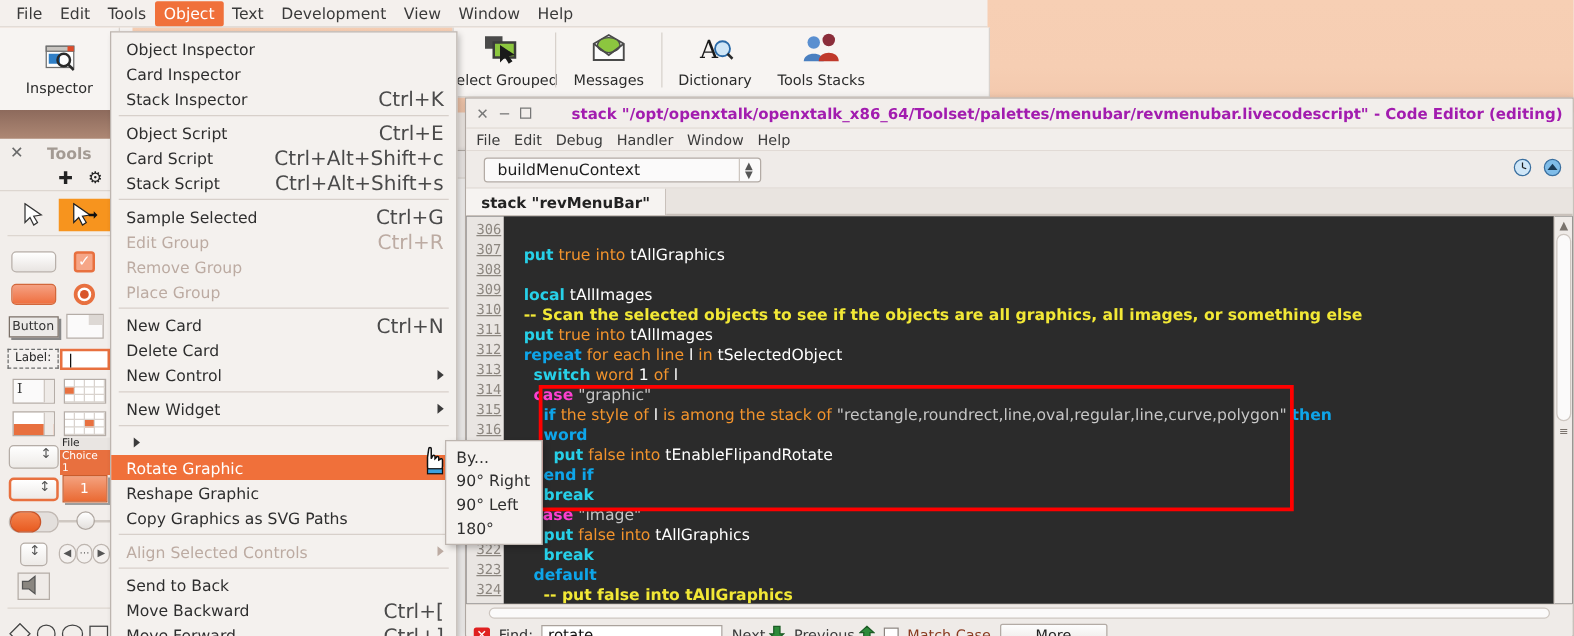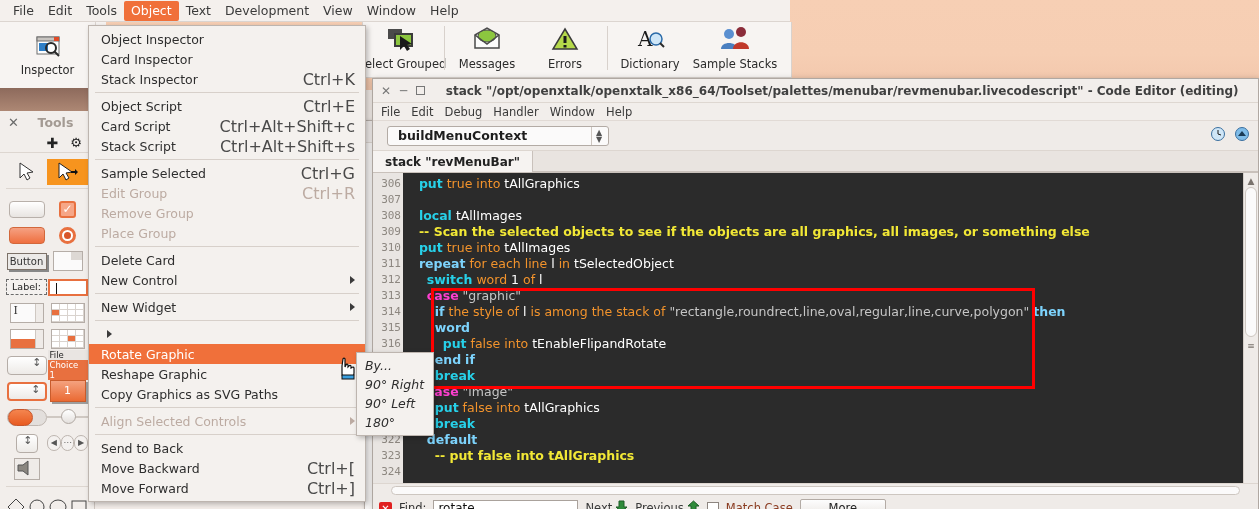--- a/index.html
+++ b/index.html
@@ -82,21 +82,21 @@
   }
   .menuitem.disabled .arrow-right { border-left-color: #bcaba2; }
 
   
   .submenu {
     position: absolute; left: 356px; top: 352px; width: 78px;
     background: #f4f1ee; border: 1px solid #bdb5af;
     box-shadow: 2px 2px 5px rgba(0,0,0,.25);
     padding: 3px 0; z-index: 70;
   }
-  .submenu .menuitem { padding-left: 8px; height: 19px; font-style: italic; }
+  .submenu .menuitem { padding-left: 8px; height: 19px; }
 
   
   .hand-cursor { position: absolute; left: 338px; top: 357px; z-index: 80; }
 
   
   .tools {
     position: absolute; left: 0; top: 111px; width: 95px; height: 398px;
     background: #f2eeeb; border-right: 1px solid #cfc7c1;
   }
   .tools-title {
@@ -265,37 +265,37 @@
     position: absolute; left: 372px; top: 78px; width: 887px; height: 431px;
     background: #efebe8; border: 1px solid #b0a8a2; z-index: 50;
     box-shadow: 1px 1px 6px rgba(0,0,0,.22);
   }
   .ed-title {
     height: 24px; background: #f2eeeb;
     display: flex; align-items: center; padding: 0 8px; gap: 9px;
     border-bottom: 1px solid #ded7d1;
   }
   .ed-title .tt {
-    flex: 1; text-align: center; font-weight: bold; color: #404040; font-size: 12px;
+    flex: 1; text-align: right; font-weight: bold; color: #a21caf; font-size: 12px;
     white-space: nowrap; overflow: hidden;
   }
   .ed-menubar {
     height: 18px; background: #f2eeeb; display: flex; align-items: center;
     padding-left: 8px; gap: 11px; font-size: 11.5px; color: #3a3a3a;
     border-bottom: 1px solid #e1dad5;
   }
   .ed-handlerbar {
     height: 30px; background: #efebe8; display: flex; align-items: center;
     padding-left: 14px; gap: 8px; border-bottom: 1px solid #ddd6d0;
   }
   .handler-combo {
     width: 222px; height: 20px; background: #fbfafa;
     border: 1px solid #b3aba5; border-radius: 3px;
     display: flex; align-items: center; padding: 0 2px 0 10px;
-    font-size: 12.5px; color: #1d1d1d; font-weight: bold;
+    font-size: 12.5px; color: #1d1d1d;
   }
   .handler-combo .cb-label { flex: 1; }
   .handler-combo .stepper {
     width: 15px; height: 18px; border-left: 1px solid #cdc6c0;
     display: flex; flex-direction: column; align-items: center;
     justify-content: center; color: #555; font-size: 8px; line-height: 7px;
   }
   .ed-tools-right {
     margin-left: auto; display: flex; align-items: center;
     gap: 8px; padding-right: 8px;
@@ -314,29 +314,29 @@
   .code-area {
     position: relative; height: 310px; background: #2b2b2b;
     display: flex; overflow: hidden;
   }
   .gutter {
     width: 30px; background: #e9e5e2; color: #8d8780;
     font-family: "DejaVu Sans Mono", "Liberation Mono", monospace;
     font-size: 11px; padding-top: 3px; text-align: right; padding-right: 2px;
     flex: 0 0 30px;
   }
-  .gutter div { height: 16px; line-height: 16px; }
+  .gutter div { height: 16px; line-height: 16px; text-decoration: underline; }
   .codelines {
     flex: 1; padding-top: 3px; position: relative;
     font-family: "DejaVu Sans", "Liberation Sans", sans-serif;
-    font-size: 12.5px; color: #e8e8e8; overflow: hidden;
+    font-size: 12.5px; color: #e8e8e8; overflow: hidden; margin-top: 20px;
   }
   .cl { height: 16px; line-height: 16px; white-space: pre; }
   .kw   { color: #27d0e8; font-weight: bold; }       
-  .kw2  { color: #7dd3fc; font-weight: bold; }       
+  .kw2  { color: #0ea5e9; font-weight: bold; }       
   .kw3  { color: #ff3fd0; font-weight: bold; }       
   .val  { color: #f2932c; }                          
   .str  { color: #c6c6c6; }                          
   .cmt  { color: #f2e836; font-weight: bold; }       
   .var  { color: #ffffff; }
   .red-box {
     position: absolute; left: 28px; top: 115px; width: 604px; height: 101px;
     border: 3px solid #ff0000; pointer-events: none;
   }
   .code-scroll {
@@ -447,51 +447,41 @@
     <div class="tb-item">
       <span>
         <svg width="30" height="26" viewBox="0 0 30 26">
           <path d="M3 9 L15 2 L27 9 L27 22 L3 22 Z" fill="#fcfcfc" stroke="#4a4a4a" stroke-width="1.5"></path>
           <ellipse cx="15" cy="10" rx="9" ry="6" fill="#8cc63f" stroke="#4a4a4a"></ellipse>
           <path d="M3 9 L15 18 L27 9" fill="none" stroke="#4a4a4a" stroke-width="1.5"></path>
         </svg>
       </span>
       <span class="tb-label">Messages</span>
     </div>
-    <div class="tb-item">
-      <span>
-        <svg width="28" height="26" viewBox="0 0 28 26">
-          <path d="M14 3 L26 23 L2 23 Z" fill="#b5d94a" stroke="#3a3a3a" stroke-width="1.5"></path>
-          <rect x="12.5" y="10" width="3" height="7" fill="#1a1a1a"></rect>
-          <rect x="12.5" y="19" width="3" height="2.5" fill="#1a1a1a"></rect>
-        </svg>
-      </span>
-      <span class="tb-label">Errors</span>
-    </div>
     <div class="tb-sep"></div>
     <div class="tb-item">
       <span>
         <svg width="30" height="26" viewBox="0 0 30 26">
           <text x="3" y="20" font-family="DejaVu Serif, serif" font-size="20" fill="#1a1a1a">A</text>
           <circle cx="21" cy="13" r="6" fill="#cfe6f7" stroke="#2a6aa8" stroke-width="1.5"></circle>
           <line x1="25" y1="17" x2="29" y2="21" stroke="#2a2a2a" stroke-width="2"></line>
         </svg>
       </span>
       <span class="tb-label">Dictionary</span>
     </div>
     <div class="tb-item" style="width:92px;">
       <span>
         <svg width="32" height="26" viewBox="0 0 32 26">
           <circle cx="10" cy="8" r="5" fill="#5a8fd0"></circle>
           <path d="M2 23 C2 15 18 15 18 23 Z" fill="#4a7fc0"></path>
           <circle cx="22" cy="6" r="5" fill="#8b2d3a"></circle>
           <path d="M14 23 C14 14 30 14 30 23 Z" fill="#c0392b"></path>
         </svg>
       </span>
-      <span class="tb-label">Sample Stacks</span>
+      <span class="tb-label">Tools Stacks</span>
     </div>
   </div>
 
   <div class="tools">
     <div class="tools-title">
       <span style="color:#6a6a6a;font-size:13px;">✕</span>
       <span class="ttl">Tools</span>
     </div>
     <div class="tools-row2">
       <span style="font-weight:bold;font-size:14px;color:#222;">✚</span>
@@ -822,20 +812,24 @@
         <span class="accel">Ctrl+R</span>
       </div>
       <div class="menuitem disabled">
         <span class="label">Remove Group</span>
       </div>
       <div class="menuitem disabled">
         <span class="label">Place Group</span>
       </div>
       <div class="menu-sep"></div>
       <div class="menuitem">
+        <span class="label">New Card</span>
+        <span class="accel">Ctrl+N</span>
+      </div>
+      <div class="menuitem">
         <span class="label">Delete Card</span>
       </div>
       <div class="menuitem">
         <span class="label">New Control</span>
         <span class="arrow-right"></span>
       </div>
       <div class="menu-sep"></div>
       <div class="menuitem">
         <span class="label">New Widget</span>
         <span class="arrow-right"></span>

